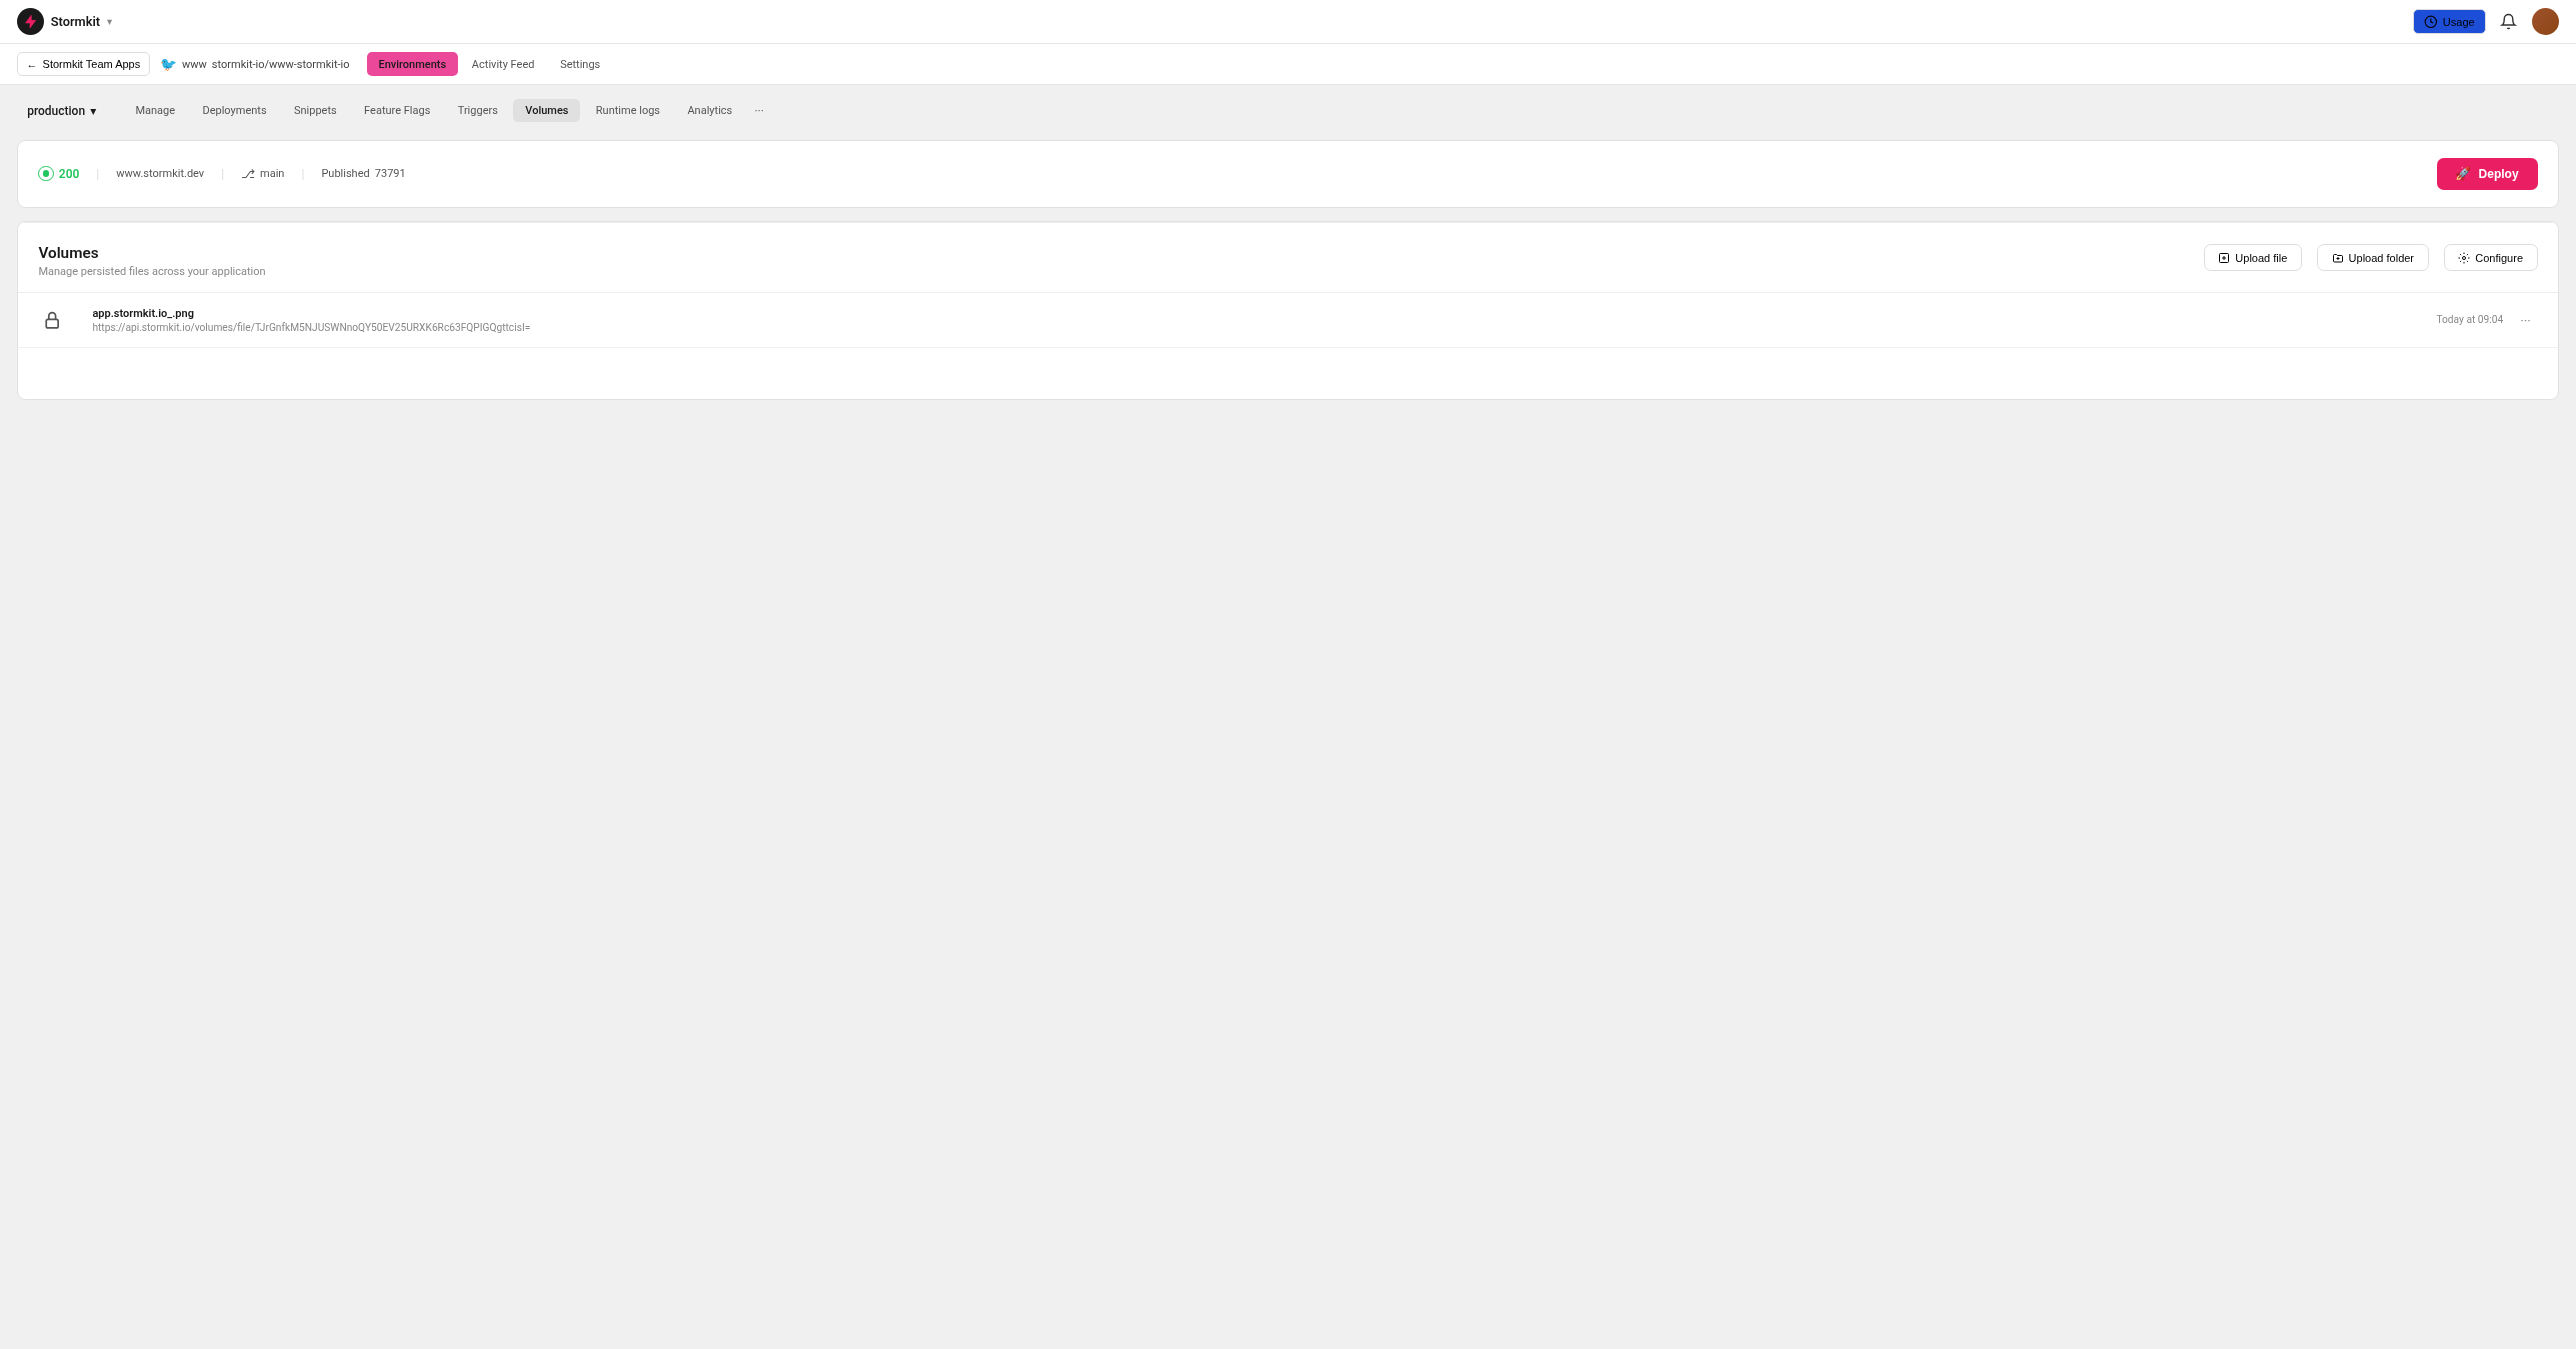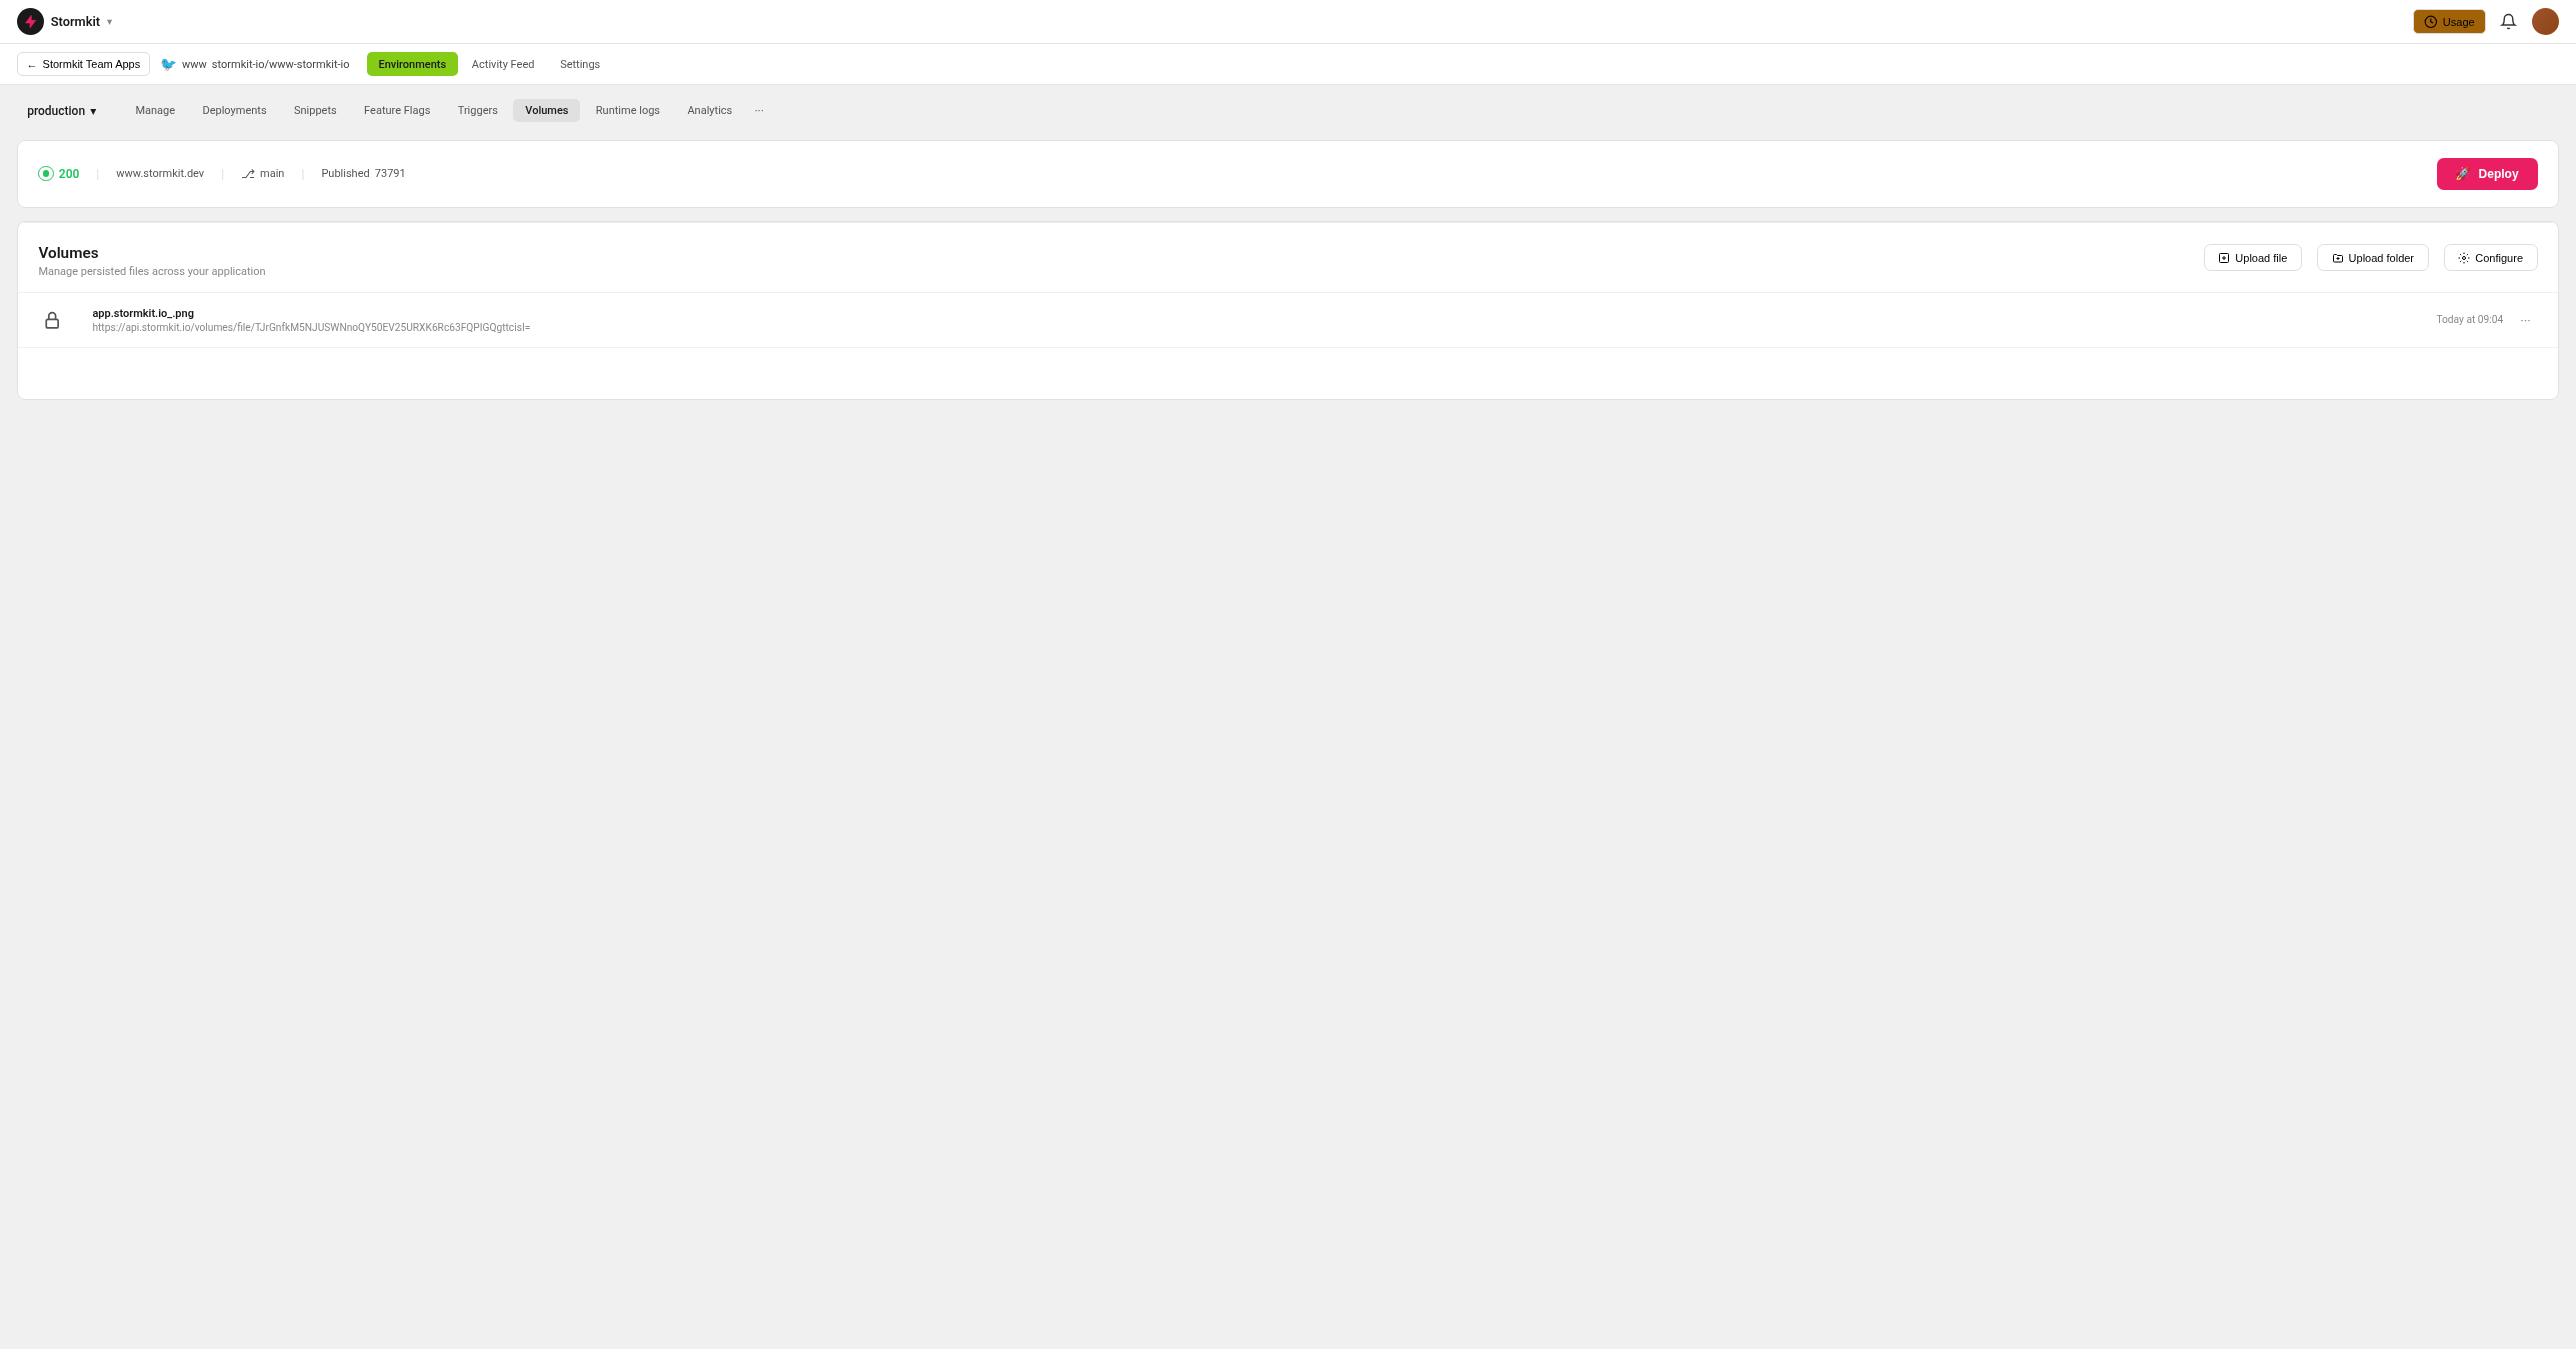--- a/index.html
+++ b/index.html
@@ -45,21 +45,21 @@
     }
     .usage-btn {
       display: flex;
       align-items: center;
       gap: 5.1px;
       border: 0.9px solid #ddd;
       border-radius: 5.1px;
       padding: 4.3px 10.2px;
       font-size: 11px;
       cursor: pointer;
-      background: #a16207;
+      background: #1d4ed8;
     }
     .bell-icon {
       width: 19px;
       height: 19px;
       display: flex;
       align-items: center;
       justify-content: center;
       font-size: 15.3px;
       cursor: pointer;
     }
@@ -110,21 +110,21 @@
       gap: 1.7px;
     }
     .nav-tab {
       padding: 5.1px 12px;
       border-radius: 5.1px;
       font-size: 11px;
       cursor: pointer;
       color: #555;
     }
     .nav-tab.active {
-      background: #84cc16;
+      background: #ec4899;
       color: #1a1a1a;
       font-weight: 500;
     }
 
     
     .env-tabs-row {
       display: flex;
       align-items: center;
       gap: 0;
       margin-bottom: 17px;

